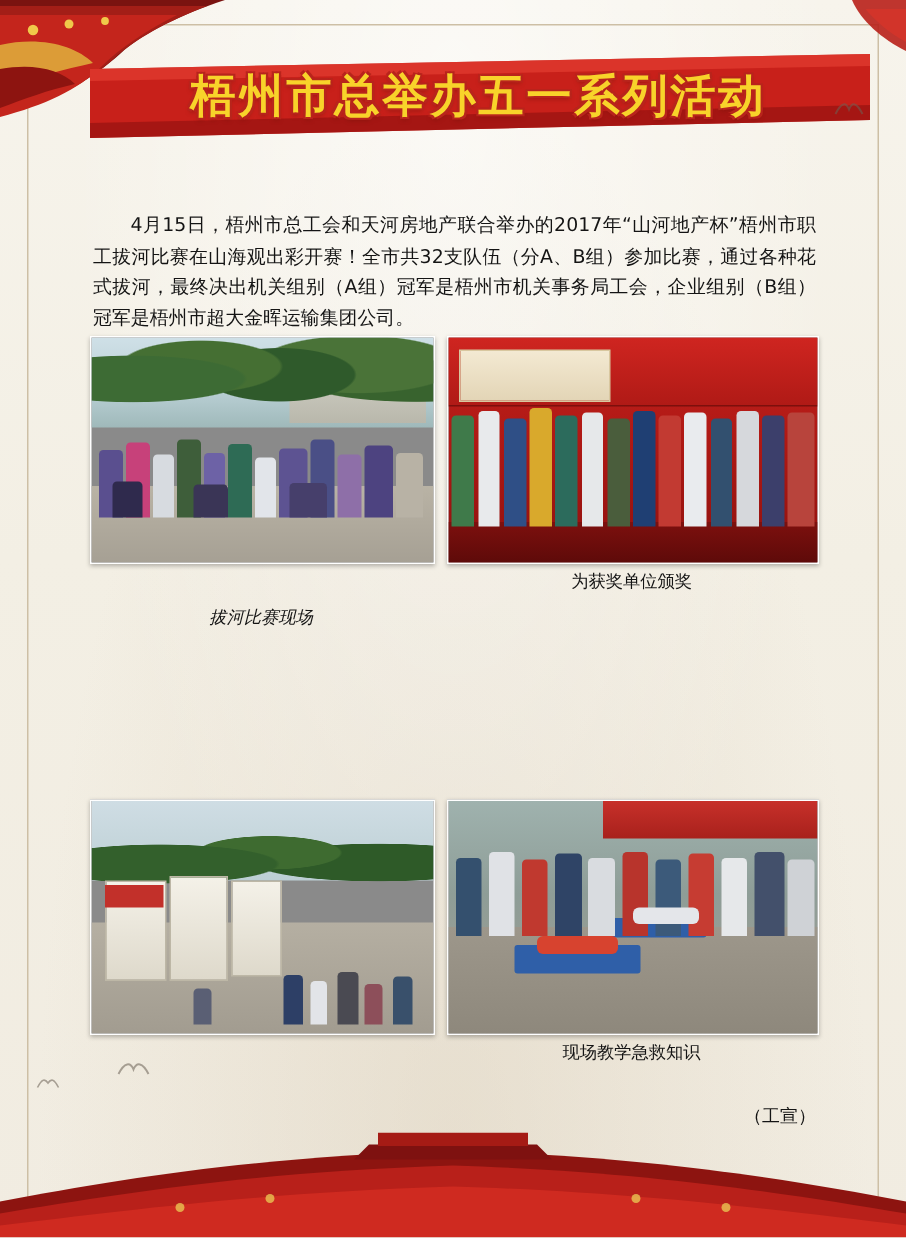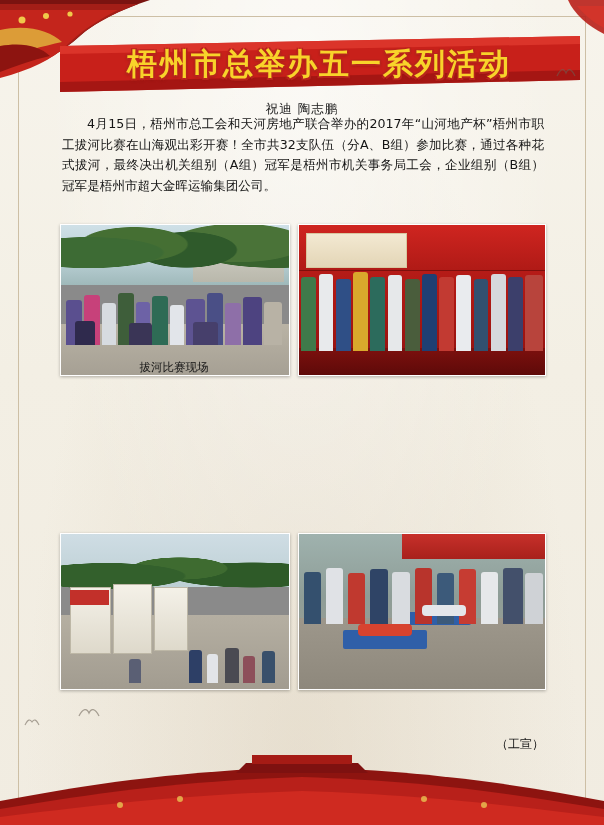--- a/index.html
+++ b/index.html
@@ -106,42 +106,42 @@
     left: 62px;
     width: 482px;
     font-size: 12.6px;
     line-height: 20.5px;
     color: #141414;
     text-align: justify;
     text-justify: inter-ideograph;
     text-indent: 25px;
     font-family: "DejaVu Sans", "Liberation Sans", sans-serif;
   }
-  #para1 { top: 114px; }
+  #para1 { top: 140px; }
   #para2 { top: 415px; }
 
   
   .photo {
     position: absolute;
     border: 1px solid #ffffff;
     box-shadow: 0 1px 3px rgba(0,0,0,0.28);
     overflow: hidden;
     background: #8a8a8a;
   }
   .caption {
     position: absolute;
     font-size: 11.5px;
     color: #141414;
     text-align: center;
     font-family: "DejaVu Sans", "Liberation Sans", sans-serif;
   }
 
   
   #photo1 { left: 60px; top: 224px; width: 228px; height: 150px; }
-  #cap1   { left: 60px; top: 360px; width: 228px; }
+  #cap1   { left: 60px; top: 404px; width: 228px; font-style: italic; }
   
   #photo2 { left: 298px; top: 224px; width: 246px; height: 150px; }
   #cap2   { left: 298px; top: 380px; width: 246px; }
   
   #photo3 { left: 60px; top: 533px; width: 228px; height: 155px; }
   #cap3   { left: 60px; top: 694px; width: 228px; }
   
   #photo4 { left: 298px; top: 533px; width: 246px; height: 155px; }
   #cap4   { left: 298px; top: 694px; width: 246px; }
 
@@ -260,21 +260,20 @@
       </svg>
   </div>
   <div class="bird" style="left:24px; top:712px;">
     <svg width="16" height="10" viewBox="0 0 16 10">
         <path d="M1,8 C4,2 6,2 8,5 C10,2 12,2 15,8" stroke="#6b6155" stroke-width="1.1" fill="none"></path>
       </svg>
   </div>
 
   <div class="title">梧州市总举办五一系列活动</div>
 
-  <div class="byline">祝迪  陶志鹏</div>
 
   <div class="body-text" id="para1">4月15日，梧州市总工会和天河房地产联合举办的2017年“山河地产杯”梧州市职工拔河比赛在山海观出彩开赛！全市共32支队伍（分A、B组）参加比赛，通过各种花式拔河，最终决出机关组别（A组）冠军是梧州市机关事务局工会，企业组别（B组）冠军是梧州市超大金晖运输集团公司。</div>
 
   <div class="photo" id="photo1">
     <div class="scene">
       <div class="s1-sky"></div>
       <div class="s1-bldg"></div>
       <div class="s1-trees"></div>
       <div class="s1-ground"></div>
       <div class="s1-crowd">
@@ -315,20 +314,21 @@
         <div class="p" style="left:50%; width:6%; height:92%; background:#1f3f73;"></div>
         <div class="p" style="left:57%; width:6%; height:88%; background:#c23a32;"></div>
         <div class="p" style="left:64%; width:6%; height:90%; background:#e9ebee;"></div>
         <div class="p" style="left:71%; width:6%; height:86%; background:#32506f;"></div>
         <div class="p" style="left:78%; width:6%; height:92%; background:#d6d8dc;"></div>
         <div class="p" style="left:85%; width:6%; height:88%; background:#3c3f6b;"></div>
         <div class="p" style="left:92%; width:7%; height:90%; background:#b8443c;"></div>
       </div>
     </div>
   </div>
+  <div class="caption" id="cap2">为获奖单位颁奖</div>
 
 
   <div class="photo" id="photo3">
     <div class="scene">
       <div class="s3-sky"></div>
       <div class="s3-green"></div>
       <div class="s3-ground"></div>
       <div class="board" style="left:4%;  top:34%; width:17%; height:42%;"></div>
       <div class="board" style="left:23%; top:32%; width:16%; height:44%;"></div>
       <div class="board" style="left:41%; top:34%; width:14%; height:40%;"></div>
@@ -361,20 +361,21 @@
         <div class="p" style="left:56%; width:7%;  height:78%; background:#3c5a7a;"></div>
         <div class="p" style="left:65%; width:7%;  height:84%; background:#c63c32;"></div>
         <div class="p" style="left:74%; width:7%;  height:80%; background:#e6e8ea;"></div>
         <div class="p" style="left:83%; width:8%;  height:86%; background:#43506b;"></div>
         <div class="p" style="left:92%; width:7%;  height:78%; background:#cfd2d6;"></div>
       </div>
       <div style="position:absolute; left:24%; top:58%; width:22%; height:8%; background:#d7432f; border-radius:4px;"></div>
       <div style="position:absolute; left:50%; top:46%; width:18%; height:7%; background:#e4e6ea; border-radius:4px;"></div>
     </div>
   </div>
+  <div class="caption" id="cap4">现场教学急救知识</div>
 
   <div class="sig">（工宣）</div>
 
   <div class="bottom-orn">
     <svg width="604" height="70" viewBox="0 0 604 70" preserveAspectRatio="none">
       <path d="M0,70 L604,70 L604,46 C520,30 430,16 302,12 C174,16 84,30 0,46 Z" fill="#8d1410"></path>
       <path d="M0,70 L604,70 L604,54 C520,40 430,26 302,22 C174,26 84,40 0,54 Z" fill="#b8201a"></path>
       <path d="M0,70 L604,70 L604,62 C520,52 430,40 302,36 C174,40 84,52 0,62 Z" fill="#cf2a20"></path>
       <path d="M236,18 L368,18 L358,8 L246,8 Z" fill="#7e1110"></path>
       <rect x="252" y="0" width="100" height="9" fill="#a51b15"></rect>

